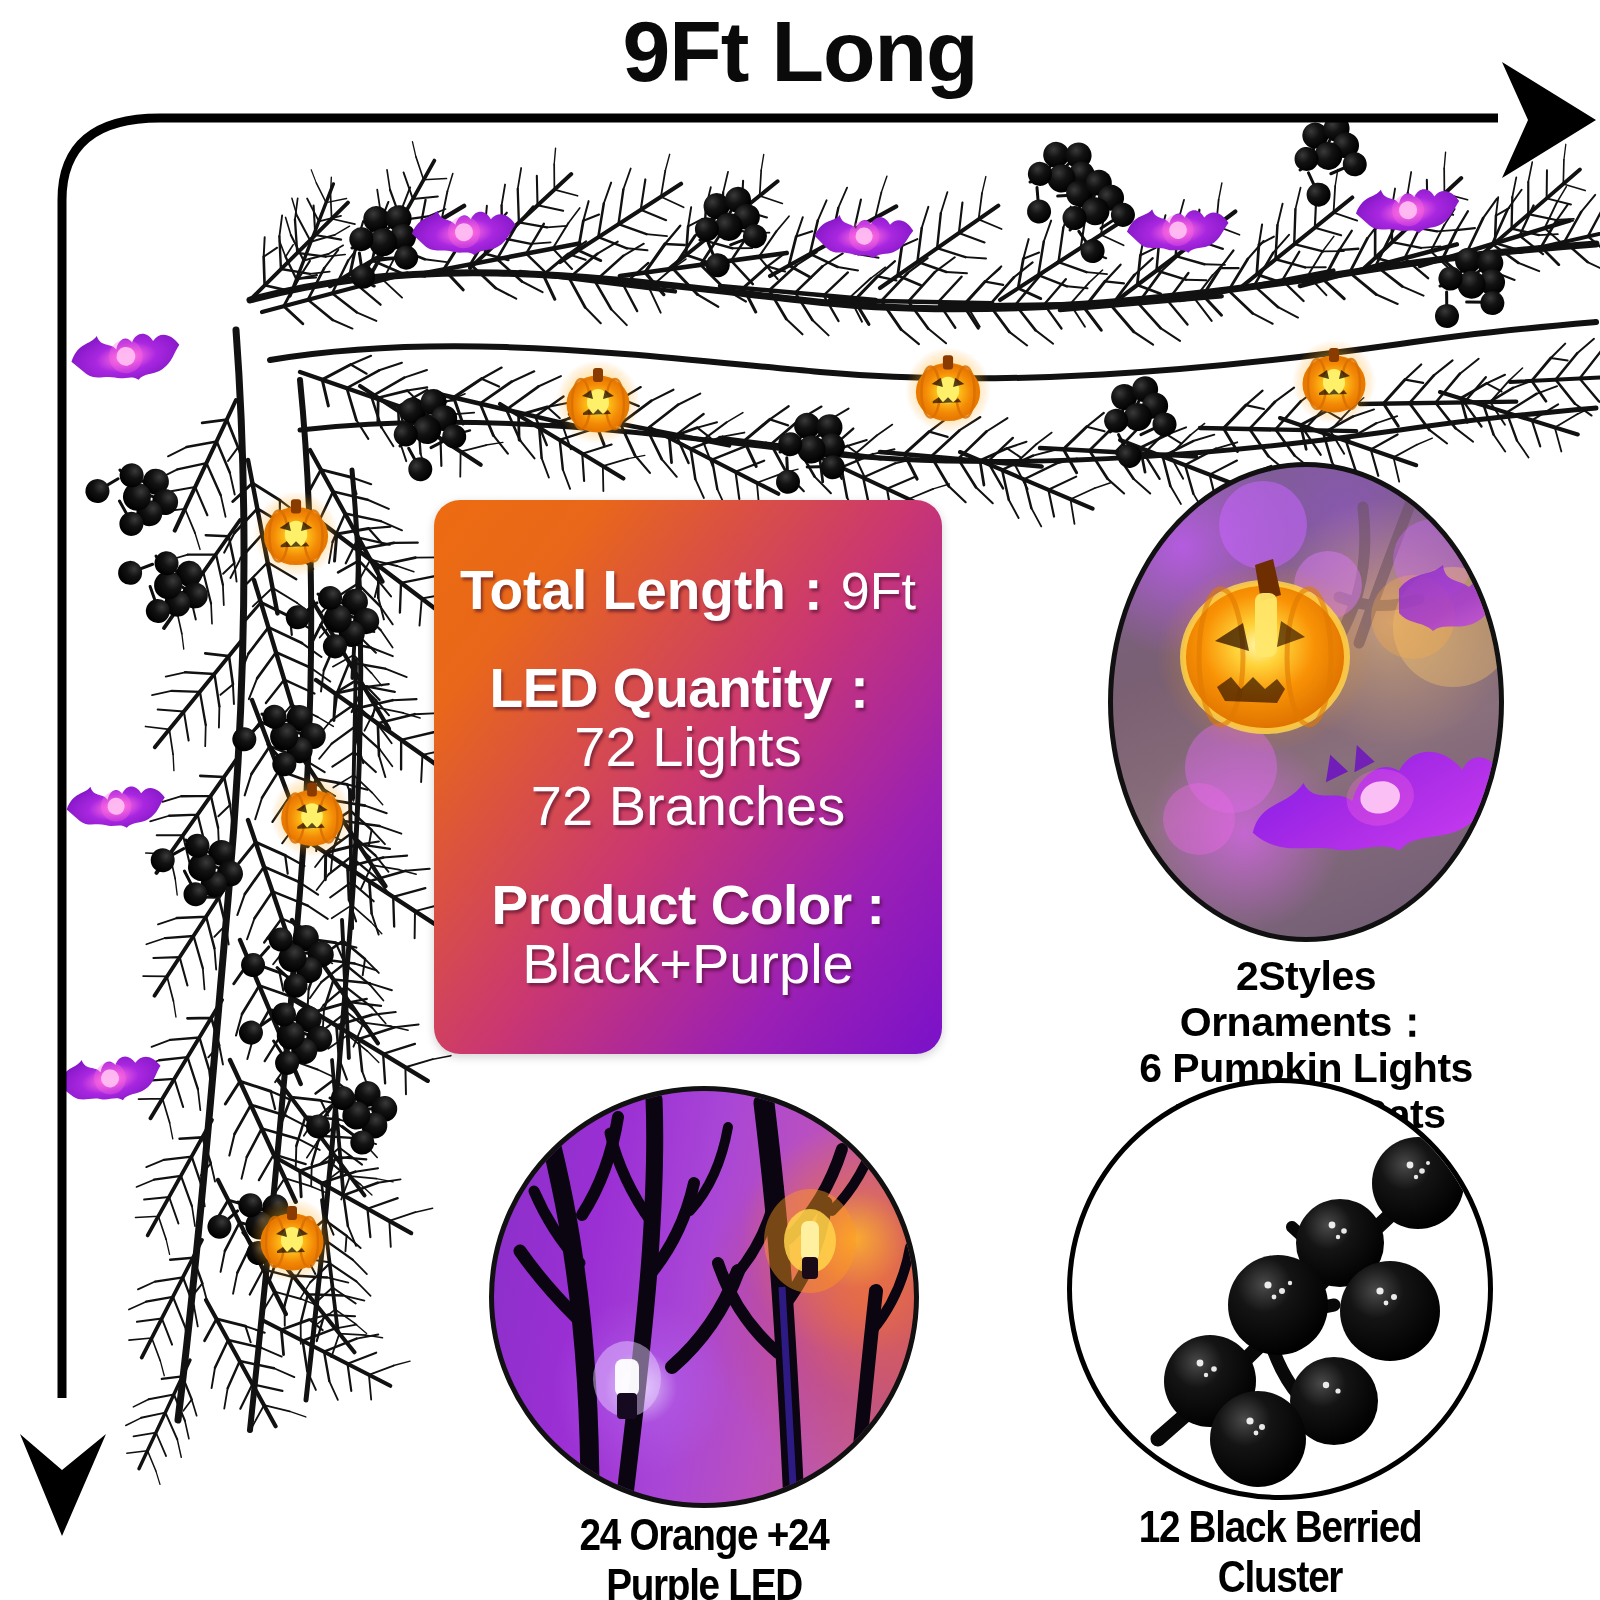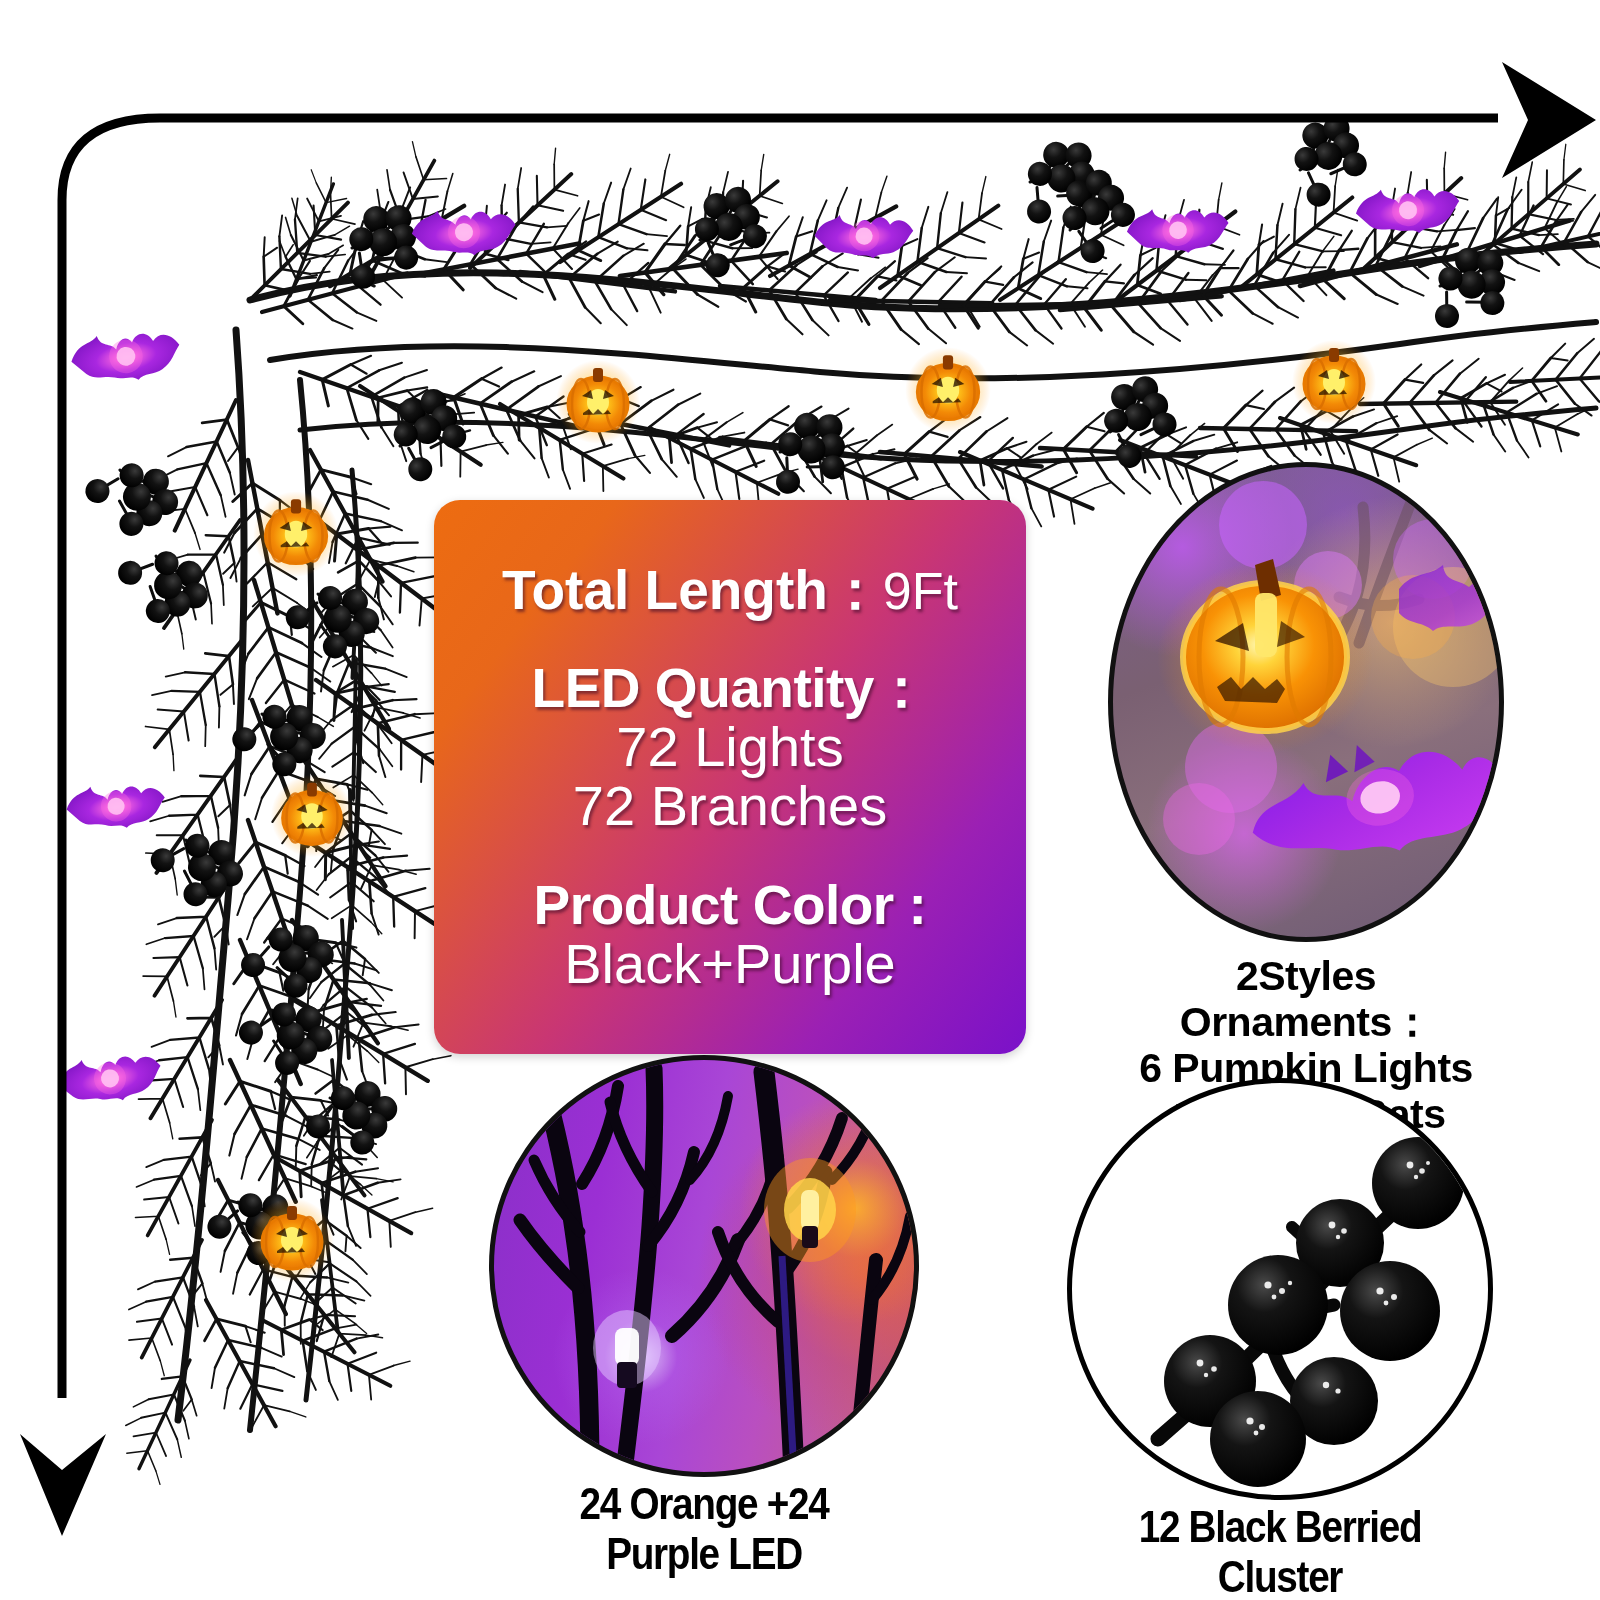--- a/index.html
+++ b/index.html
@@ -47,21 +47,21 @@
     position: absolute;
     left: 0; top: 0;
     width: 1600px; height: 1600px;
   }
 
   
   #spec-box {
     position: absolute;
     left: 434px;
     top: 500px;
-    width: 592px;
+    width: 508px;
     height: 554px;
     border-radius: 26px;
     background: linear-gradient(128deg,
         #ED6C10 0%,
         #E8671A 18%,
         #C93673 52%,
         #9B20B4 78%,
         #7A11C9 100%);
     box-shadow: 0 3px 10px rgba(0,0,0,0.18);
     display: flex;
@@ -129,21 +129,21 @@
       radial-gradient(circle at 60% 10%, rgba(150,80,220,0.5) 0%, rgba(150,80,220,0) 30%),
       linear-gradient(160deg, #7b5f90 0%, #7a6072 38%, #8a6f7c 62%, #6d5a74 100%);
   }
   #inset-ornaments .inset-caption {
     top: 492px;
     font-size: 41px;
     letter-spacing: -0.5px;
   }
 
   
-  #inset-led { left: 489px; top: 1055px; }
+  #inset-led { left: 489px; top: 1086px; }
   #inset-led .inset-circle {
     width: 420px; height: 412px;
     border: 5px solid #111;
     background:
       radial-gradient(circle at 86% 36%, rgba(255,180,40,0.9) 0%, rgba(255,140,30,0.35) 11%, rgba(255,120,60,0) 26%),
       radial-gradient(circle at 90% 52%, rgba(226,96,70,0.85) 0%, rgba(200,70,80,0.3) 22%, rgba(180,60,90,0) 40%),
       radial-gradient(circle at 35% 72%, rgba(235,225,255,0.85) 0%, rgba(190,120,255,0.25) 9%, rgba(160,80,230,0) 22%),
       linear-gradient(100deg, #8a30c8 0%, #9b2fd4 26%, #a946d6 48%, #b94fc0 66%, #c25a9a 84%, #c75f72 100%);
   }
   #inset-led .inset-caption {
@@ -165,20 +165,21 @@
     font-size: 45px;
     letter-spacing: -1.5px;
     transform: scaleX(0.86);
   }
 </style>
 </head>
 <body>
 
 <div id="page">
 
+  <div id="title">9Ft Long</div>
 
   <svg id="garland-layer" viewBox="0 0 1600 1600">
     <defs>
 
       <radialGradient id="pumpGrad" cx="50%" cy="50%" r="60%">
         <stop offset="0%" stop-color="#FFF07A"></stop>
         <stop offset="28%" stop-color="#FFC21A"></stop>
         <stop offset="62%" stop-color="#F38A06"></stop>
         <stop offset="100%" stop-color="#E06A00"></stop>
       </radialGradient>

